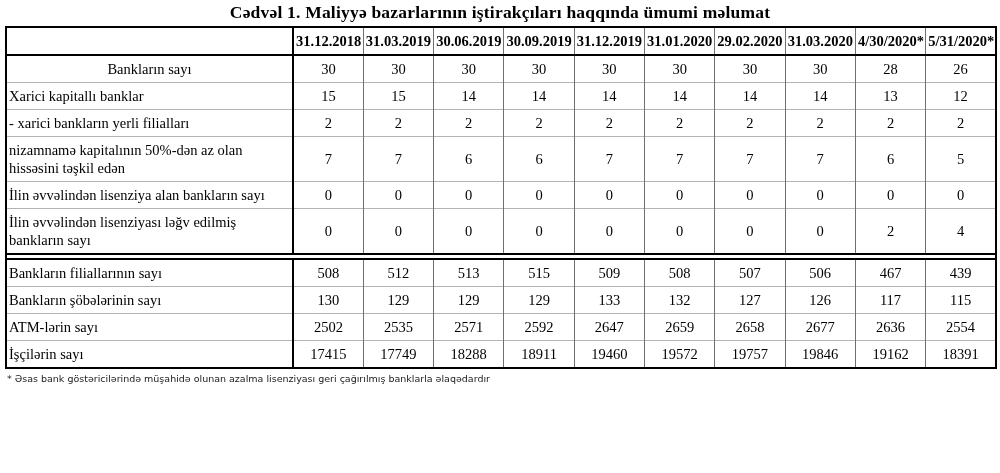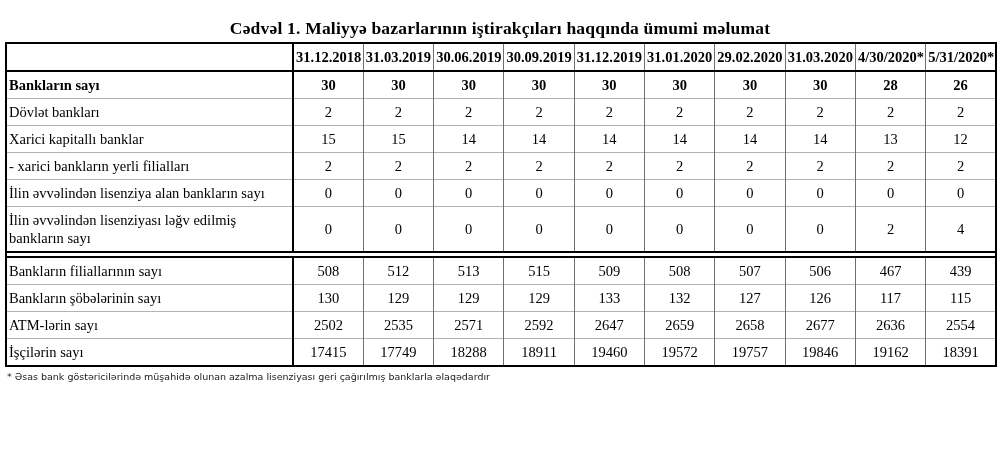--- a/index.html
+++ b/index.html
@@ -5,21 +5,21 @@
   html, body {
     margin: 0;
     padding: 0;
     background: #ffffff;
     width: 1000px;
   }
   .page {
     width: 1000px;
     height: 473px;
     box-sizing: border-box;
-    padding: 18px 5px 0 5px;
+    padding: 2px 5px 0 5px;
     font-family: "Liberation Serif", serif;
     color: #000;
     overflow: hidden;
   }
   .title {
     margin: 0 0 3px 0;
     text-align: center;
     font-size: 17.5px;
     font-weight: bold;
     letter-spacing: 0.2px;
@@ -46,21 +46,21 @@
   
   th.label-col, td.label-cell { border-right: 2px solid #000; }
   
   tbody tr.data-row td { border-top: 1px solid #b3b3b3; }
   
   thead th { border-bottom: 2px solid #000; font-weight: bold; font-size: 13.5px; padding: 5px 1px; text-align: right; }
   thead th.label-col { border-bottom: 2px solid #000; }
 
   td.label-cell { text-align: left; padding-right: 6px; }
   td.value-cell { text-align: center; }
-  tr.bold td { font-weight: bold; }
+  tr.bold td { font-weight: normal; text-align: center; }
 
   .ind-1 { padding-left: 16px; }
   .ind-2 { padding-left: 48px; }
   .ind-3 { padding-left: 70px; }
 
   tr.thick-top td { border-top: 2px solid #000; }
 
   tr.sep td {
     height: 5px;
     padding: 0;
@@ -119,33 +119,20 @@
           <td class="value-cell">30</td>
           <td class="value-cell">30</td>
           <td class="value-cell">30</td>
           <td class="value-cell">30</td>
           <td class="value-cell">30</td>
           <td class="value-cell">30</td>
           <td class="value-cell">28</td>
           <td class="value-cell">26</td>
         </tr>
         <tr class="data-row">
-          <td class="label-cell ind-2">Dövlət bankları</td>
-          <td class="value-cell">2</td>
-          <td class="value-cell">2</td>
-          <td class="value-cell">2</td>
-          <td class="value-cell">2</td>
-          <td class="value-cell">2</td>
-          <td class="value-cell">2</td>
-          <td class="value-cell">2</td>
-          <td class="value-cell">2</td>
-          <td class="value-cell">2</td>
-          <td class="value-cell">2</td>
-        </tr>
-        <tr class="data-row">
           <td class="label-cell ind-2">Xarici kapitallı banklar</td>
           <td class="value-cell">15</td>
           <td class="value-cell">15</td>
           <td class="value-cell">14</td>
           <td class="value-cell">14</td>
           <td class="value-cell">14</td>
           <td class="value-cell">14</td>
           <td class="value-cell">14</td>
           <td class="value-cell">14</td>
           <td class="value-cell">13</td>
@@ -156,20 +143,33 @@
           <td class="value-cell">2</td>
           <td class="value-cell">2</td>
           <td class="value-cell">2</td>
           <td class="value-cell">2</td>
           <td class="value-cell">2</td>
           <td class="value-cell">2</td>
           <td class="value-cell">2</td>
           <td class="value-cell">2</td>
           <td class="value-cell">2</td>
           <td class="value-cell">2</td>
+        </tr>
+        <tr class="data-row">
+          <td class="label-cell ind-3">nizamnamə kapitalının 50%-dən az olan hissəsini təşkil edən</td>
+          <td class="value-cell">7</td>
+          <td class="value-cell">7</td>
+          <td class="value-cell">6</td>
+          <td class="value-cell">6</td>
+          <td class="value-cell">7</td>
+          <td class="value-cell">7</td>
+          <td class="value-cell">7</td>
+          <td class="value-cell">7</td>
+          <td class="value-cell">6</td>
+          <td class="value-cell">5</td>
         </tr>
         <tr class="data-row thick-top">
           <td class="label-cell ind-2">İlin əvvəlindən lisenziya alan bankların sayı</td>
           <td class="value-cell">0</td>
           <td class="value-cell">0</td>
           <td class="value-cell">0</td>
           <td class="value-cell">0</td>
           <td class="value-cell">0</td>
           <td class="value-cell">0</td>
           <td class="value-cell">0</td>

